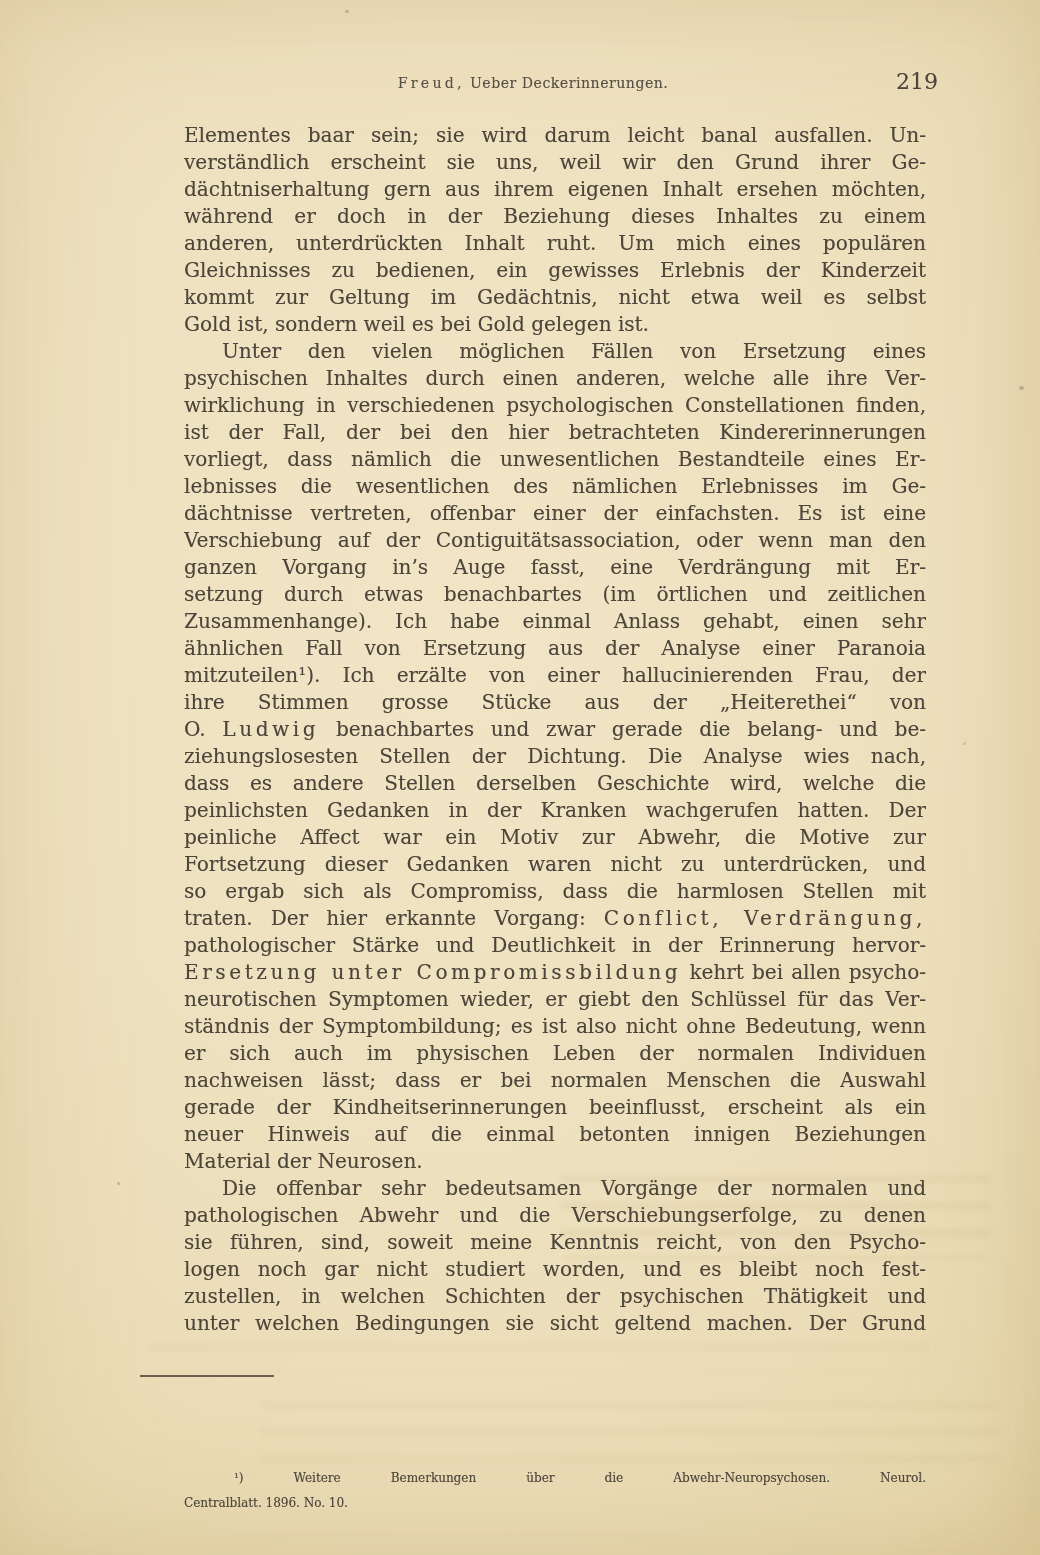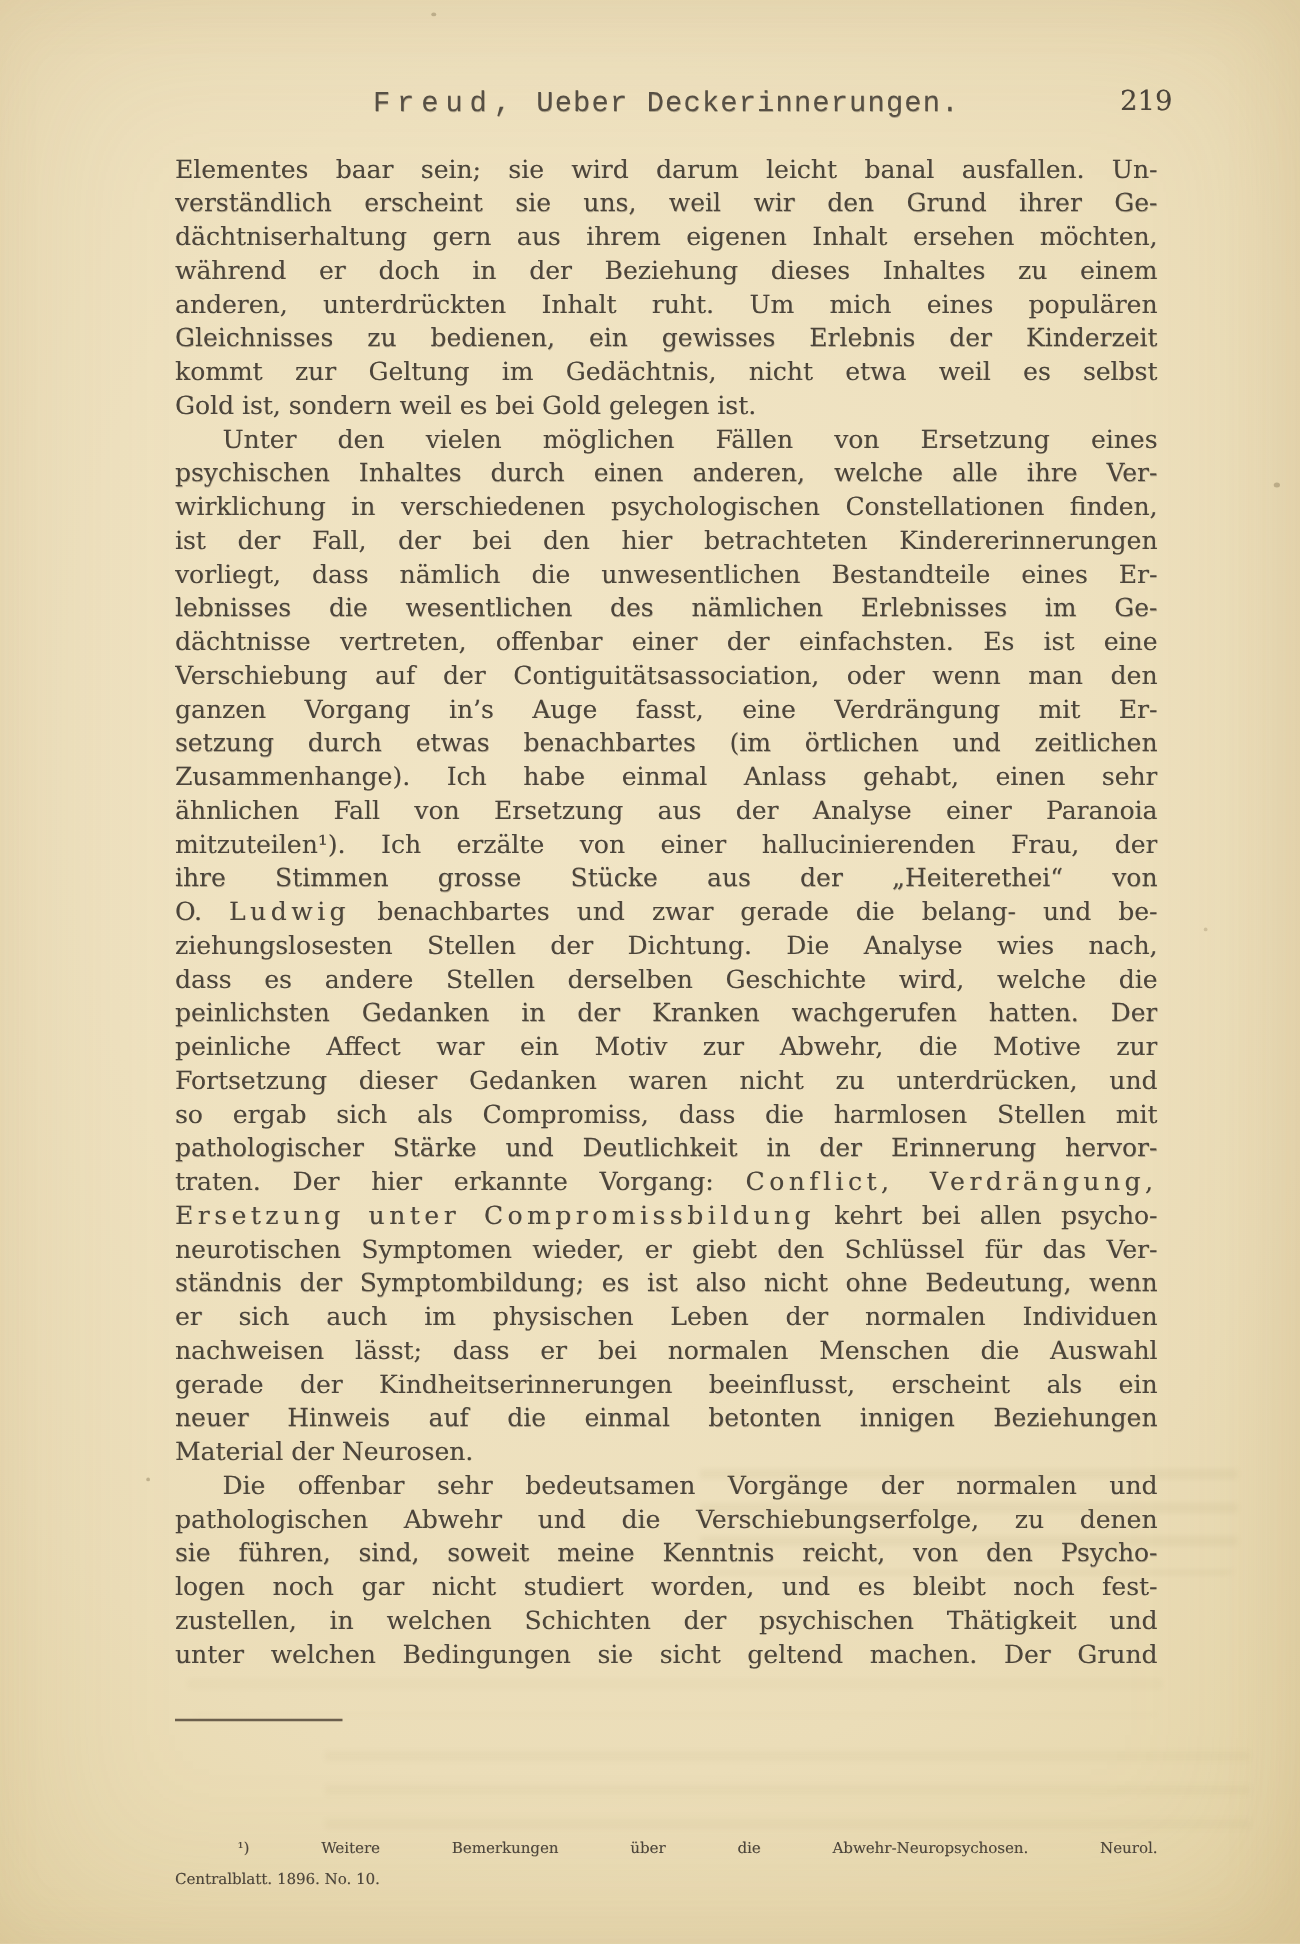--- a/index.html
+++ b/index.html
@@ -23,24 +23,23 @@
     text-shadow: 0.3px 0.3px 0.5px rgba(70,58,45,0.35);
   }
   .running-head {
     position: absolute;
     top: 68px;
     left: 140px;
     width: 786px;
     height: 30px;
     line-height: 30px;
     text-align: center;
-    font-size: 23px;
+    font-size: 14px;
     letter-spacing: 0.04em;
     color: #564f44;
-    font-family: Liberation Mono, monospace;
   }
   .running-head .sperr { letter-spacing: 0.24em; }
   .page-number {
     position: absolute;
     top: 66px;
     left: 856px;
     width: 82px;
     height: 32px;
     line-height: 32px;
     text-align: right;
@@ -54,20 +53,21 @@
     width: 786px;
     font-size: 20px;
   }
   .line {
     height: 27px;
     line-height: 27px;
     overflow: hidden;
     text-align: justify;
     text-align-last: justify;
     white-space: normal;
+    margin-left: 44px;
   }
   .line.nj { text-align-last: left; }
   .line.ind { text-indent: 38px; }
   .sperr { letter-spacing: 0.18em; }
   .footnote-rule {
     position: absolute;
     top: 1375px;
     left: 140px;
     width: 134px;
     height: 2px;
@@ -146,22 +146,22 @@
       <div class="line"><span>ähnlichen Fall von Ersetzung aus der Analyse einer Paranoia</span></div>
       <div class="line"><span>mitzuteilen¹).  Ich erzälte von einer hallucinierenden Frau, der</span></div>
       <div class="line"><span>ihre Stimmen grosse Stücke aus der „Heiterethei“ von</span></div>
       <div class="line"><span>O. </span><span class="sperr">Ludwig</span><span> benachbartes und zwar gerade die belang- und be-</span></div>
       <div class="line"><span>ziehungslosesten Stellen der Dichtung.  Die Analyse wies nach,</span></div>
       <div class="line"><span>dass es andere Stellen derselben Geschichte wird, welche die</span></div>
       <div class="line"><span>peinlichsten Gedanken in der Kranken wachgerufen hatten.  Der</span></div>
       <div class="line"><span>peinliche Affect war ein Motiv zur Abwehr, die Motive zur</span></div>
       <div class="line"><span>Fortsetzung dieser Gedanken waren nicht zu unterdrücken, und</span></div>
       <div class="line"><span>so ergab sich als Compromiss, dass die harmlosen Stellen mit</span></div>
+      <div class="line"><span>traten.  Der hier erkannte Vorgang: </span><span class="sperr">Conflict, Verdrängung,</span></div>
       <div class="line"><span>pathologischer Stärke und Deutlichkeit in der Erinnerung hervor-</span></div>
-      <div class="line"><span>traten.  Der hier erkannte Vorgang: </span><span class="sperr">Conflict, Verdrängung,</span></div>
       <div class="line"><span class="sperr">Ersetzung unter Compromissbildung</span><span> kehrt bei allen psycho-</span></div>
       <div class="line"><span>neurotischen Symptomen wieder, er giebt den Schlüssel für das Ver-</span></div>
       <div class="line"><span>ständnis der Symptombildung; es ist also nicht ohne Bedeutung, wenn</span></div>
       <div class="line"><span>er sich auch im physischen Leben der normalen Individuen</span></div>
       <div class="line"><span>nachweisen lässt; dass er bei normalen Menschen die Auswahl</span></div>
       <div class="line"><span>gerade der Kindheitserinnerungen beeinflusst, erscheint als ein</span></div>
       <div class="line"><span>neuer Hinweis auf die einmal betonten innigen Beziehungen</span></div>
       <div class="line nj"><span>Material der Neurosen.</span></div>
       <div class="line ind"><span>Die offenbar sehr bedeutsamen Vorgänge der normalen und</span></div>
       <div class="line"><span>pathologischen Abwehr und die Verschiebungserfolge, zu denen</span></div>

